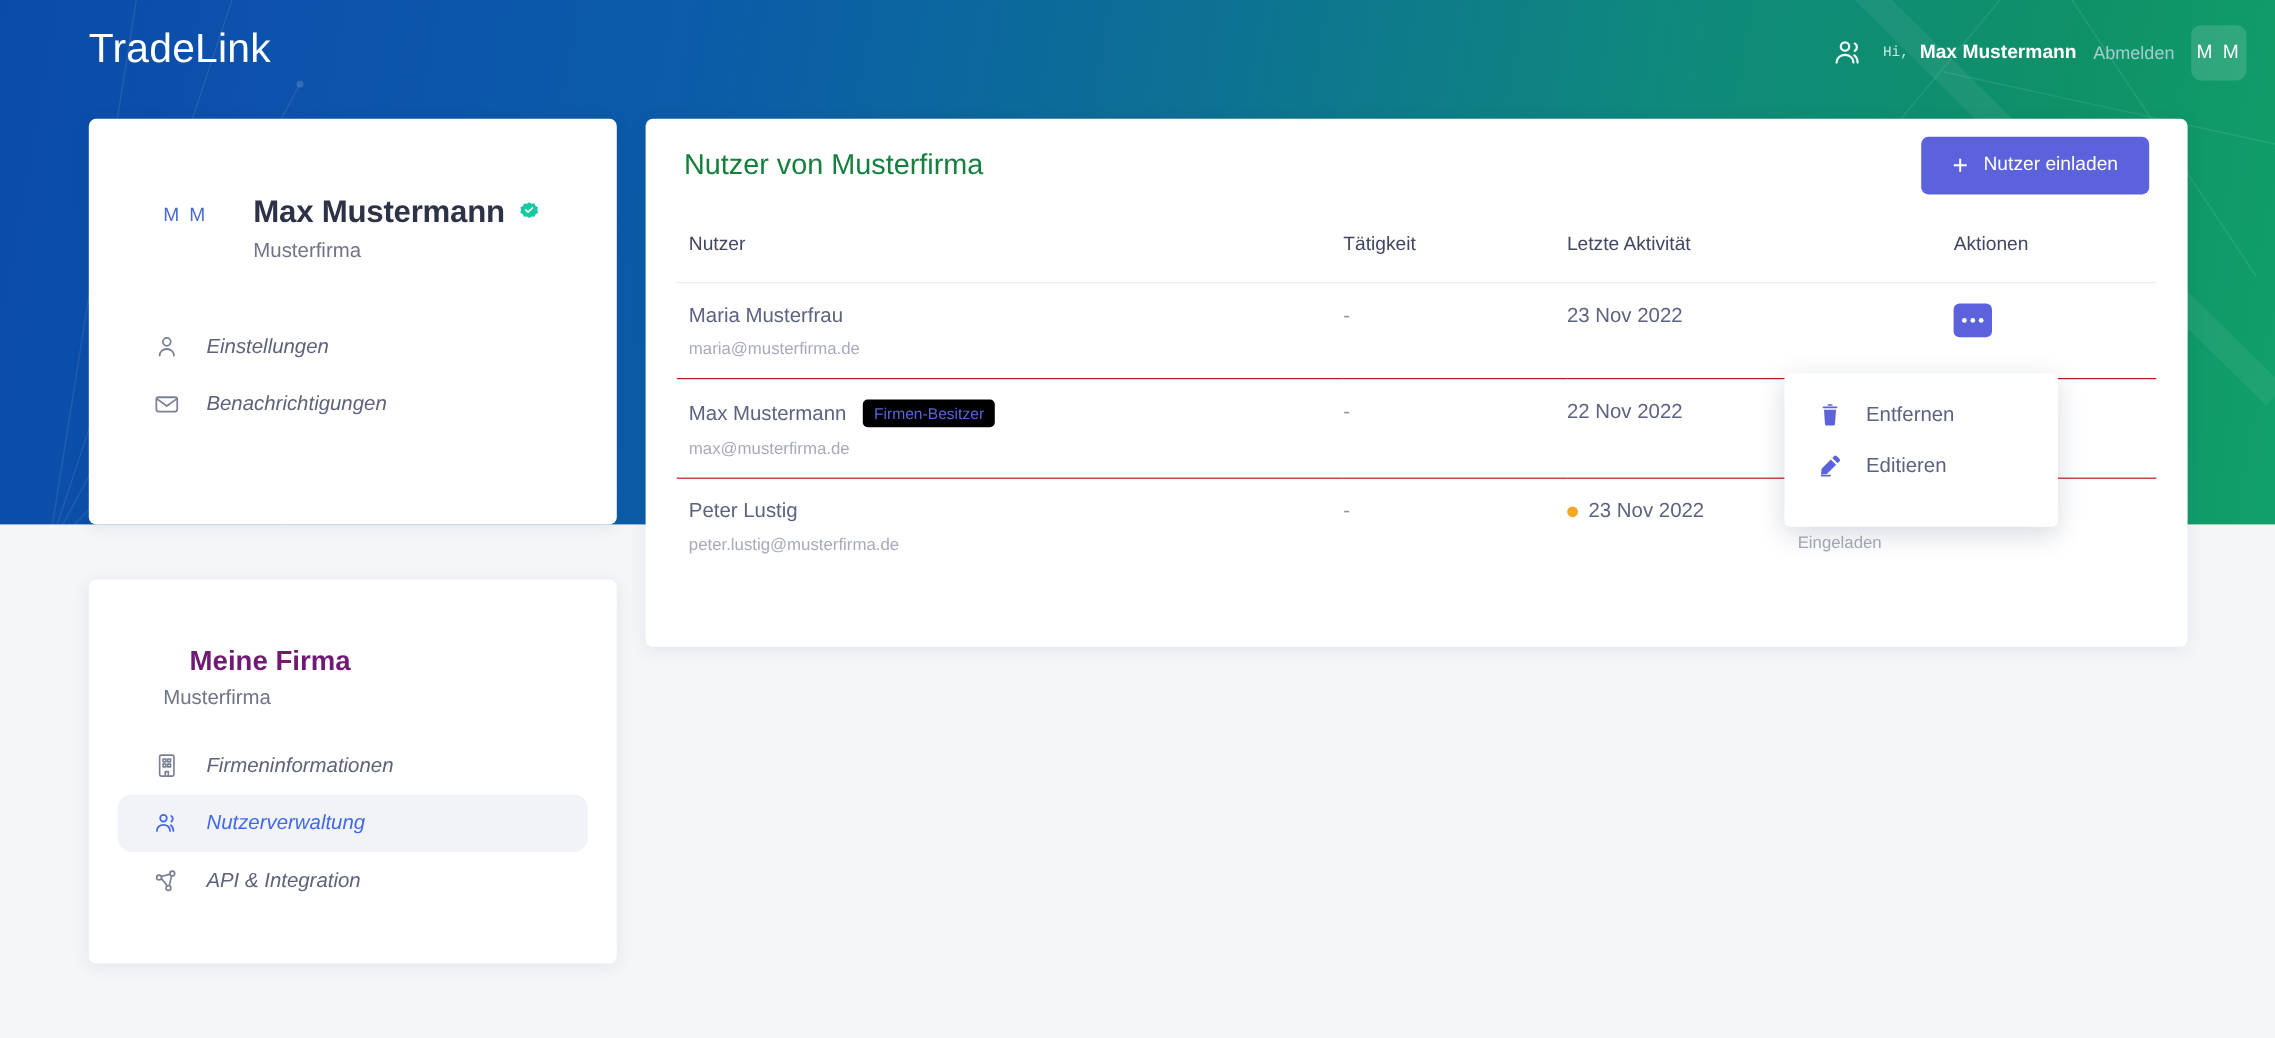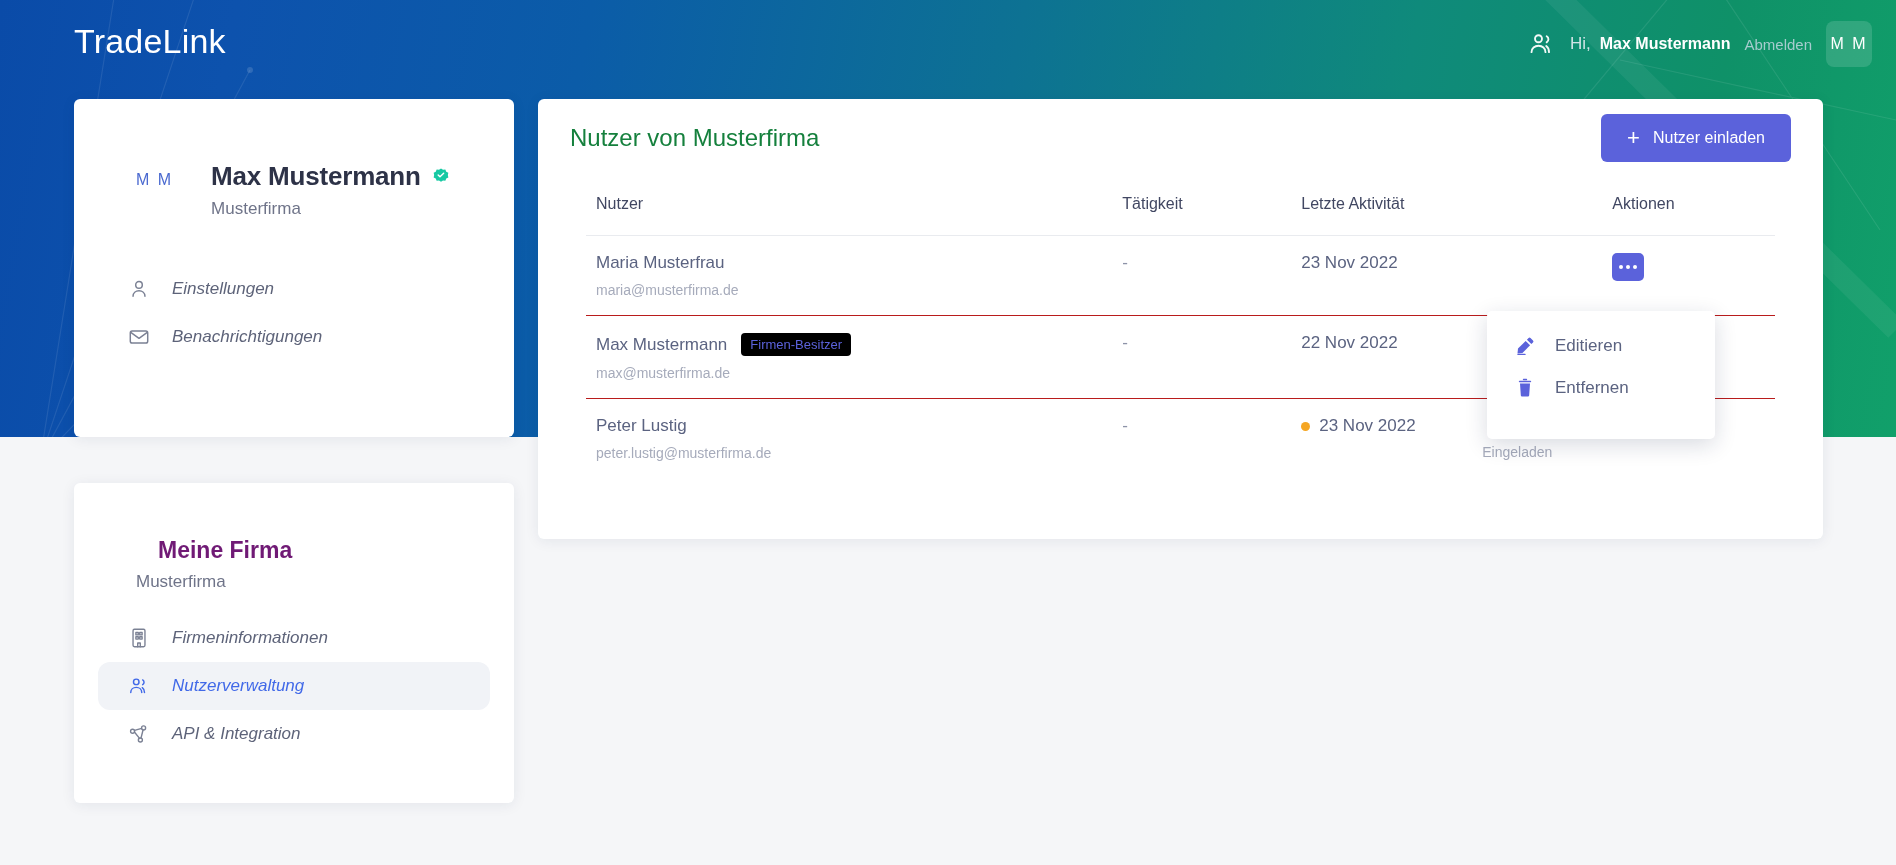--- a/index.html
+++ b/index.html
@@ -20,21 +20,21 @@
   .banner-svg { position: absolute; inset: 0; width: 100%; height: 100%; }
   .brand {
     position: absolute; left: 74px; top: 22px;
     font-size: 34px; color: #ffffff; font-weight: 400; letter-spacing: .2px;
   }
   .header-right {
     position: absolute; right: 24px; top: 22px;
     display: flex; align-items: center; gap: 14px; height: 44px;
   }
   .people-icon { width: 28px; height: 28px; opacity: .95; }
-  .hi-text { color: #cfe4e6; font-size: 17px; }
+  .hi-text { color: #cfe4e6; font-size: 12px; font-family: Liberation Mono, monospace; }
   .hi-name { color: #ffffff; font-size: 16px; font-weight: 700; margin-left: -5px; }
   .logout { color: #a5ccce; font-size: 15px; cursor: pointer; }
   .avatar-chip {
     width: 46px; height: 46px; border-radius: 8px;
     background: rgba(255,255,255,0.14);
     color: #fff; font-size: 16px; letter-spacing: 2px;
     display: flex; align-items: center; justify-content: center;
     cursor: pointer;
   }
 
@@ -77,21 +77,21 @@
   }
   .main-title { font-size: 24px; color: #15803d; }
   .invite-btn {
     display: flex; align-items: center; gap: 13px;
     background: #5b62db; color: #fff; border: none; border-radius: 6px;
     height: 48px; padding: 0 26px; font-size: 16px; cursor: pointer;
     font-family: inherit;
   }
   .plus { font-size: 22px; line-height: 1; font-weight: 300; }
 
-  .table-wrap { padding: 0 48px; }
+  .table-wrap { padding: 0 26px; }
   table { width: 100%; border-collapse: collapse; }
   thead th {
     text-align: left; font-weight: 400; font-size: 16px; color: #414762;
     padding: 18px 0 22px 0; border-bottom: 1px solid #e9ebef;
   }
   thead th.c-nutzer { width: 565px; padding-left: 10px; }
   thead th.c-taet   { width: 190px; }
   thead th.c-akt    { width: 270px; }
   thead th.c-actions{ width: 230px; padding-left: 58px; }
   tbody td { padding: 17px 0 17px 0; border-bottom: 1px solid #b91c1c; vertical-align: top; }
@@ -340,29 +340,29 @@
           </tr>
 
         </tbody>
       </table>
     </div>
   </div>
 
   <div id="action-menu">
     <div class="menu-item">
       <svg class="menu-ico" viewBox="0 0 24 24">
+        <rect x="4.6" y="3.2" width="14.8" height="1.8" rx="0.9" fill="#5b62db"></rect>
+        <path fill="#5b62db" d="M6 6.6h12l-1 14.4a1.4 1.4 0 0 1-1.4 1.3H8.4A1.4 1.4 0 0 1 7 21z"></path>
+        <rect x="9.4" y="1" width="5.2" height="1.6" rx="0.8" fill="#5b62db"></rect>
+      </svg>
+      <span>Entfernen</span>
+    </div>
+    <div class="menu-item">
+      <svg class="menu-ico" viewBox="0 0 24 24">
         <path fill="#5b62db" d="M3.6 15.1l9.2-9.2 5.3 5.3-9.2 9.2-5.9.6z"></path>
         <path fill="#5b62db" d="M14.3 4.4l2-2a1.6 1.6 0 0 1 2.3 0l3 3a1.6 1.6 0 0 1 0 2.3l-2 2z"></path>
         <rect x="2.8" y="21.2" width="10" height="1.7" rx="0.8" fill="#5b62db"></rect>
       </svg>
       <span>Editieren</span>
     </div>
-    <div class="menu-item">
-      <svg class="menu-ico" viewBox="0 0 24 24">
-        <rect x="4.6" y="3.2" width="14.8" height="1.8" rx="0.9" fill="#5b62db"></rect>
-        <path fill="#5b62db" d="M6 6.6h12l-1 14.4a1.4 1.4 0 0 1-1.4 1.3H8.4A1.4 1.4 0 0 1 7 21z"></path>
-        <rect x="9.4" y="1" width="5.2" height="1.6" rx="0.8" fill="#5b62db"></rect>
-      </svg>
-      <span>Entfernen</span>
-    </div>
   </div>
 
 </div>
 
 </body></html>

